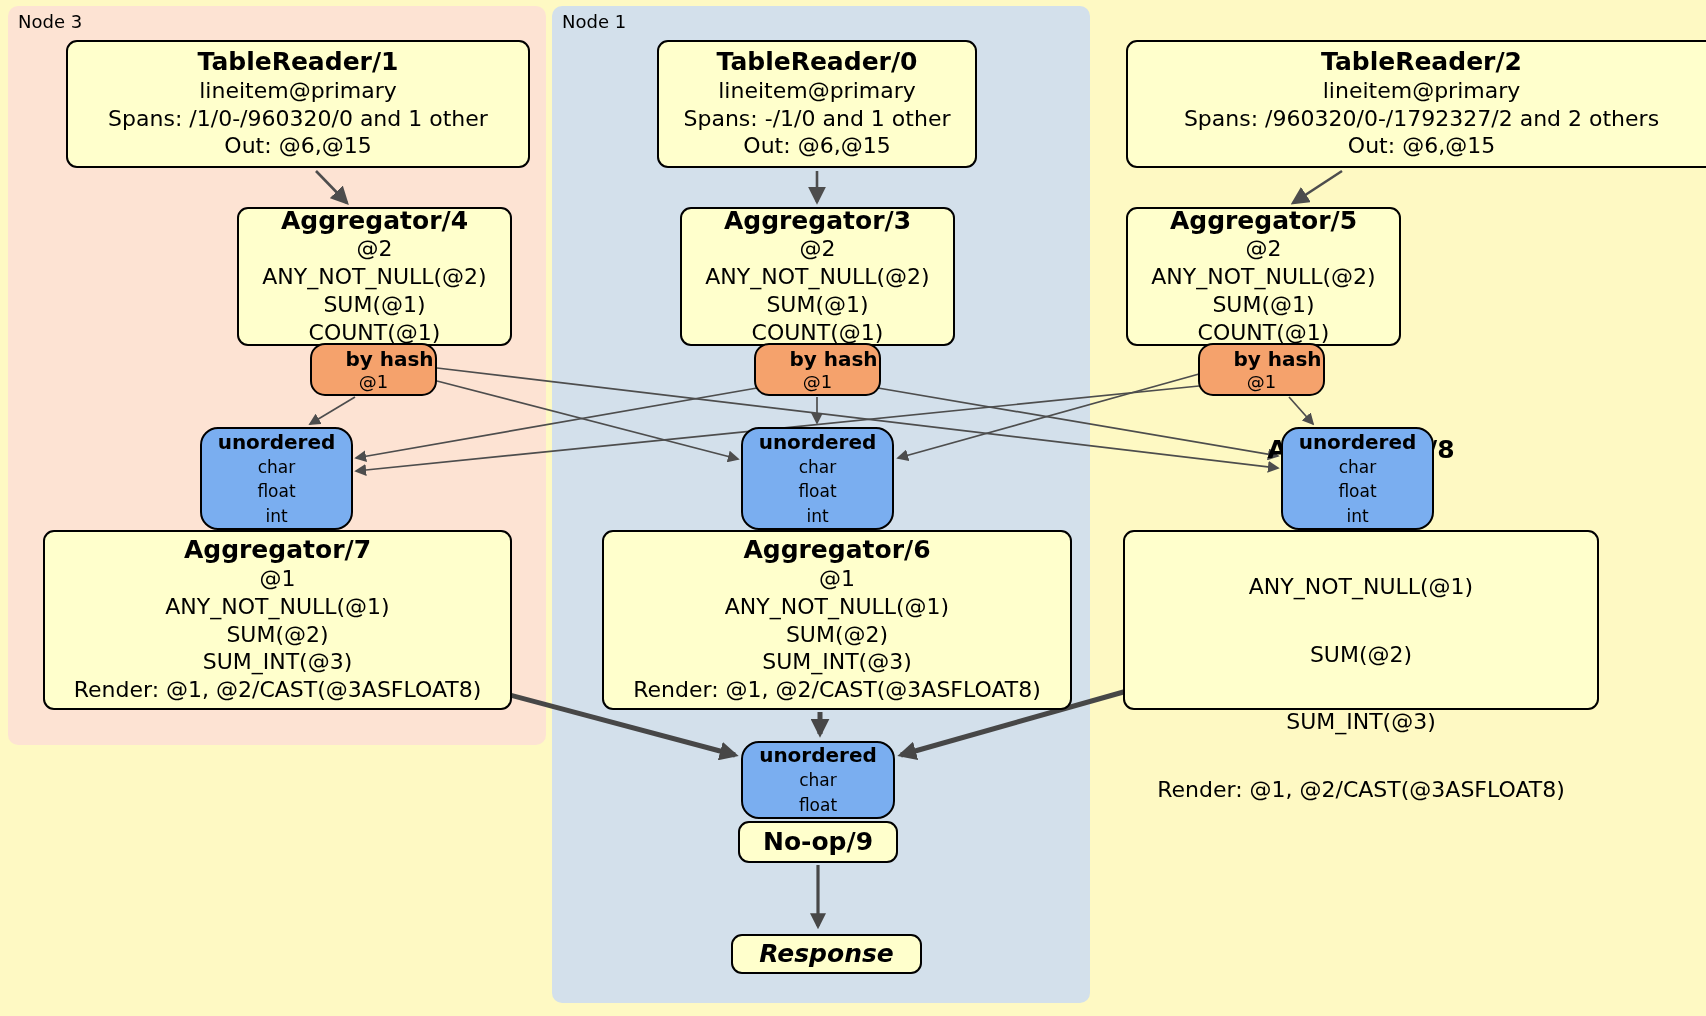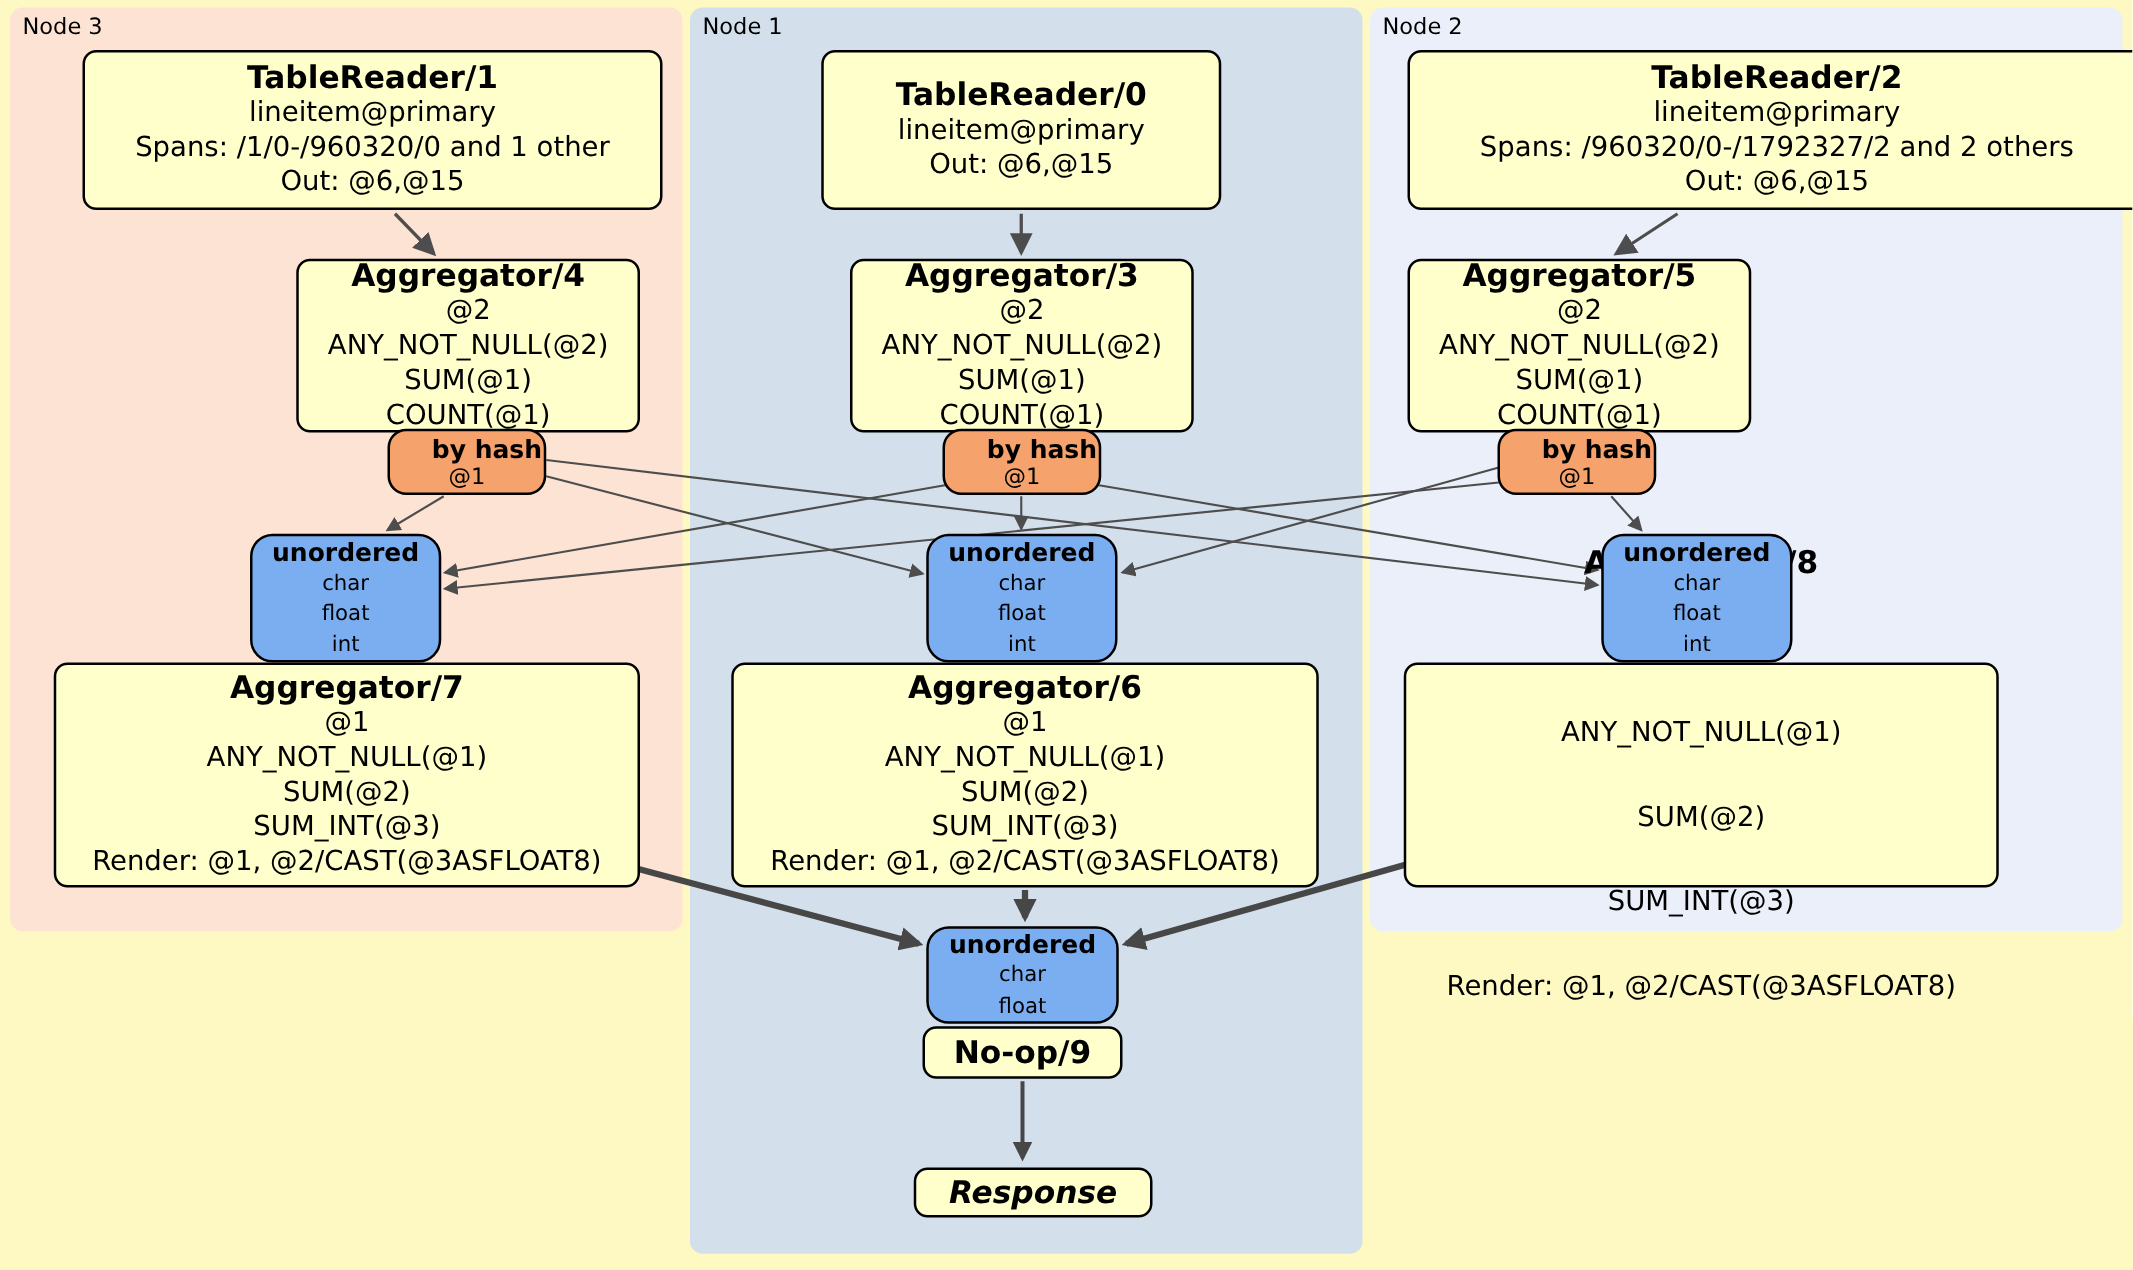--- a/index.html
+++ b/index.html
@@ -47,39 +47,36 @@
   #agg4 { left:237px;  top:207px; width:275px; height:139px; }
   #agg3 { left:680px;  top:207px; width:275px; height:139px; }
   #agg5 { left:1126px; top:207px; width:275px; height:139px; }
   #hashL { left:310px;  top:343px; width:127px; height:53px; }
   #hashC { left:754px;  top:343px; width:127px; height:53px; }
   #hashR { left:1198px; top:343px; width:127px; height:53px; }
   #syncL { left:200px;  top:427px; width:153px; height:103px; }
   #syncC { left:741px;  top:427px; width:153px; height:103px; }
   #syncR { left:1281px; top:427px; width:153px; height:103px; }
   #agg7 { left:43px;   top:530px; width:469px; height:180px; }
-  #agg6 { left:585px;  top:530px; width:470px; height:180px; }
+  #agg6 { left:602px;  top:530px; width:470px; height:180px; }
   #agg8 { left:1123px; top:530px; width:476px; height:180px;gap:40px; }
   #syncF { left:741px; top:741px; width:154px; height:78px; }
   #noop { left:738px;  top:821px; width:160px; height:42px; }
   #resp { left:731px;  top:934px; width:191px; height:40px;font-style:italic; }
 </style>
 </head>
 <body>
 
 <div class="stage">
 
   <div class="region" id="region-node3">
     <span class="region-label">Node 3</span>
   </div>
   <div class="region" id="region-node1">
     <span class="region-label">Node 1</span>
-  </div>
-  <div class="region" id="region-node2">
-    <span class="region-label">Node 2</span>
   </div>
 
   <svg class="edges" width="1706" height="1016" viewBox="0 0 1706 1016">
     <defs>
       <marker id="ah" viewBox="0 0 10 10" refX="8.5" refY="5" markerWidth="7" markerHeight="7" orient="auto-start-reverse">
         <path d="M0,0 L10,5 L0,10 z" fill="#4d4d4d"></path>
       </marker>
       <marker id="ahb" viewBox="0 0 10 10" refX="8" refY="5" markerWidth="3.8" markerHeight="3.8" orient="auto-start-reverse">
         <path d="M0,0 L10,5 L0,10 z" fill="#474747"></path>
       </marker>
@@ -111,20 +108,21 @@
 
   <div class="pbox" id="tr1">
     <div class="t">TableReader/1</div>
     <div class="l">lineitem@primary</div>
     <div class="l">Spans: /1/0-/960320/0 and 1 other</div>
     <div class="l">Out: @6,@15</div>
   </div>
   <div class="pbox" id="tr0">
     <div class="t">TableReader/0</div>
     <div class="l">lineitem@primary</div>
+    <div class="l">Spans: -/1/0 and 1 other</div>
     <div class="l">Out: @6,@15</div>
   </div>
   <div class="pbox" id="tr2">
     <div class="t">TableReader/2</div>
     <div class="l">lineitem@primary</div>
     <div class="l">Spans: /960320/0-/1792327/2 and 2 others</div>
     <div class="l">Out: @6,@15</div>
   </div>
 
   <div class="pbox" id="agg4">

